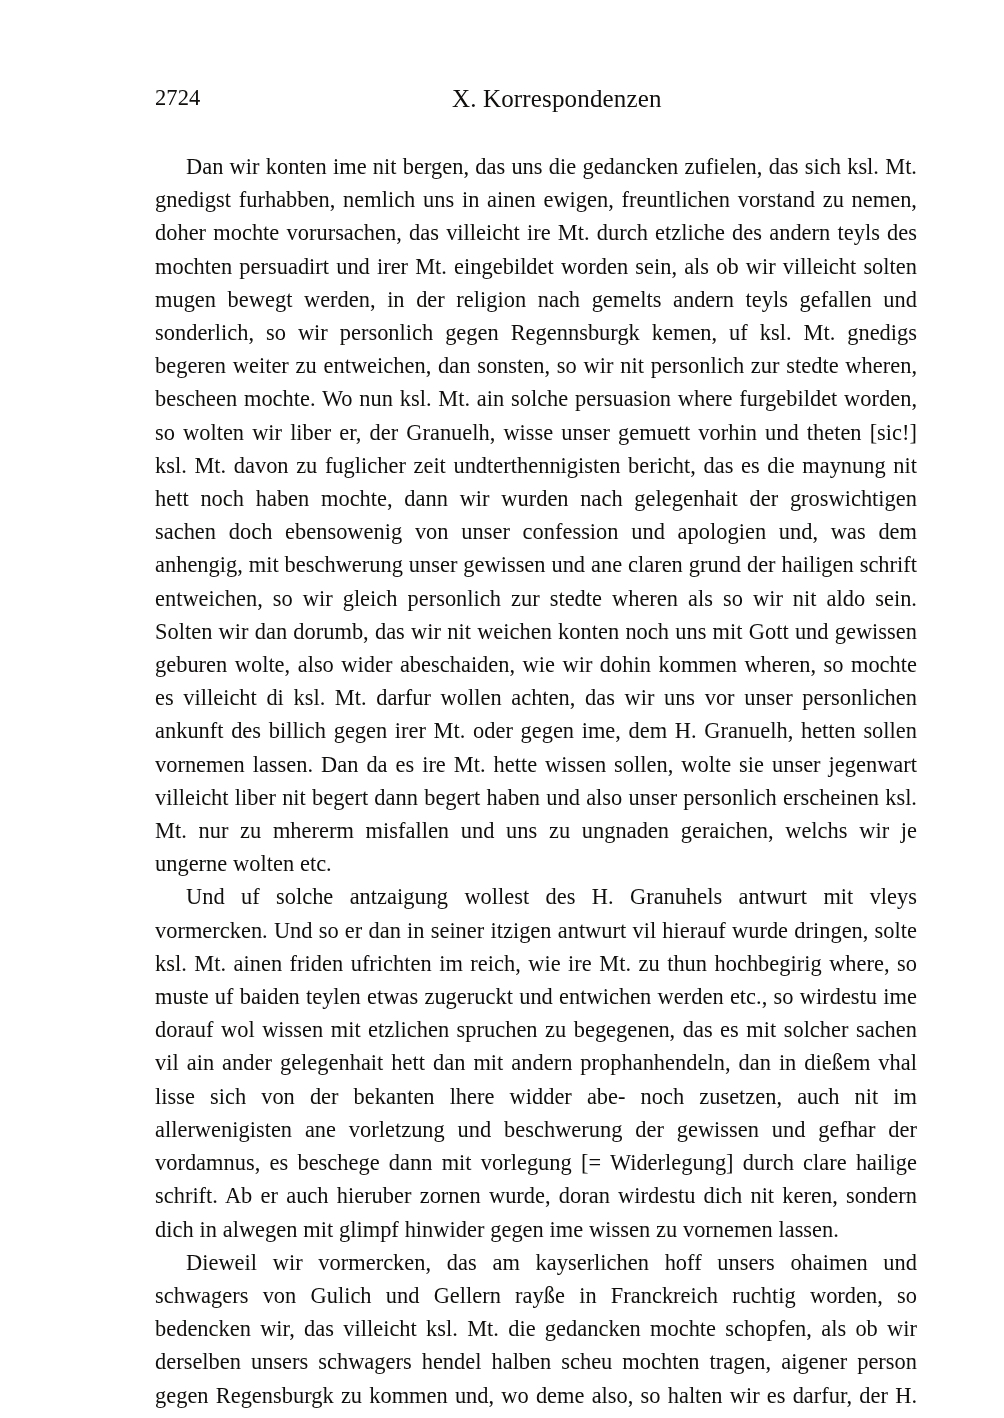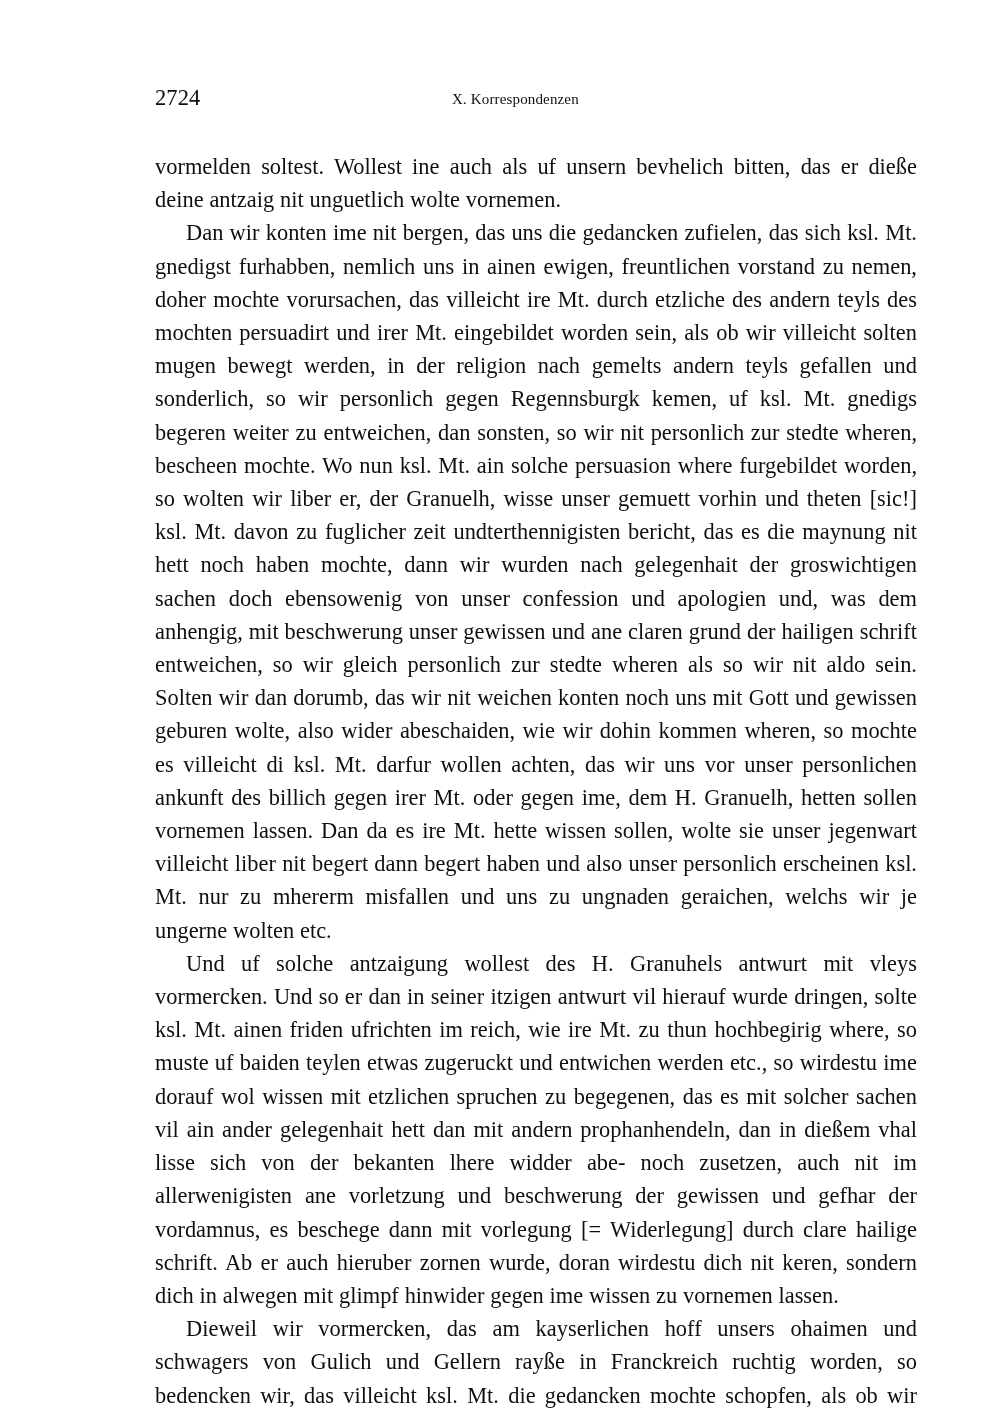--- a/index.html
+++ b/index.html
@@ -36,21 +36,21 @@
   .folio {
     position: absolute;
     left: 0;
     top: 0;
     font-size: 22.5px;
   }
   .head-title {
     position: absolute;
     left: 297px;
     top: 1px;
-    font-size: 15px;
+    font-size: 25px;
     letter-spacing: 0.15px;
   }
   .body-text {
     margin-top: 24px;
     font-size: 22.4px;
     line-height: 33.2px;
     text-align: justify;
     text-justify: inter-word;
     hyphens: none;
     letter-spacing: 0.02px;
@@ -72,20 +72,19 @@
 
 <div class="page">
   <div class="content">
 
     <div class="running-head">
       <span class="folio">2724</span>
       <span class="head-title">X. Korrespondenzen</span>
     </div>
 
     <div class="body-text">
-        <p><span>vormelden soltest. Wollest ine auch als uf unsern bevhelich bitten, das er dieße deine antzaig nit unguetlich wolte vornemen.</span></p>
         <p class="indent"><span>Dan wir konten ime nit bergen, das uns die gedancken zufielen, das sich ksl. Mt. gnedigst furhabben, nemlich uns in ainen ewigen, freuntlichen vorstand zu nemen, doher mochte vorursachen, das villeicht ire Mt. durch etzliche des andern teyls des mochten persuadirt und irer Mt. eingebildet worden sein, als ob wir villeicht solten mugen bewegt werden, in der religion nach gemelts andern teyls gefallen und sonderlich, so wir personlich gegen Regennsburgk kemen, uf ksl. Mt. gnedigs begeren weiter zu entweichen, dan sonsten, so wir nit personlich zur stedte wheren, bescheen mochte. Wo nun ksl. Mt. ain solche persuasion where furgebildet worden, so wolten wir liber er, der Granuelh, wisse unser gemuett vorhin und theten </span><span class="it">[sic!]</span><span> ksl. Mt. davon zu fuglicher zeit undterthennigisten bericht, das es die maynung nit hett noch haben mochte, dann wir wurden nach gelegenhait der groswichtigen sachen doch ebensowenig von unser confession und apologien und, was dem anhengig, mit beschwerung unser gewissen und ane claren grund der hailigen schrift entweichen, so wir gleich personlich zur stedte wheren als so wir nit aldo sein. Solten wir dan dorumb, das wir nit weichen konten noch uns mit Gott und gewissen geburen wolte, also wider abeschaiden, wie wir dohin kommen wheren, so mochte es villeicht di ksl. Mt. darfur wollen achten, das wir uns vor unser personlichen ankunft des billich gegen irer Mt. oder gegen ime, dem H. Granuelh, hetten sollen vornemen lassen. Dan da es ire Mt. hette wissen sollen, wolte sie unser jegenwart villeicht liber nit begert dann begert haben und also unser personlich erscheinen ksl. Mt. nur zu mhererm misfallen und uns zu ungnaden geraichen, welchs wir je ungerne wolten etc.</span></p>
         <p class="indent"><span>Und uf solche antzaigung wollest des H. Granuhels antwurt mit vleys vormercken. Und so er dan in seiner itzigen antwurt vil hierauf wurde dringen, solte ksl. Mt. ainen friden ufrichten im reich, wie ire Mt. zu thun hochbegirig where, so muste uf baiden teylen etwas zugeruckt und entwichen werden etc., so wirdestu ime dorauf wol wissen mit etzlichen spruchen zu begegenen, das es mit solcher sachen vil ain ander gelegenhait hett dan mit andern prophanhendeln, dan in dießem vhal lisse sich von der bekanten lhere widder abe- noch zusetzen, auch nit im allerwenigisten ane vorletzung und beschwerung der gewissen und gefhar der vordamnus, es beschege dann mit vorlegung </span><span class="it">[= Widerlegung]</span><span> durch clare hailige schrift. Ab er auch hieruber zornen wurde, doran wirdestu dich nit keren, sondern dich in alwegen mit glimpf hinwider gegen ime wissen zu vornemen lassen.</span></p>
         <p class="indent"><span>Dieweil wir vormercken, das am kayserlichen hoff unsers ohaimen und schwagers von Gulich und Gellern rayße in Franckreich ruchtig worden, so bedencken wir, das villeicht ksl. Mt. die gedancken mochte schopfen, als ob wir derselben unsers schwagers hendel halben scheu mochten tragen, aigener person gegen Regensburgk zu kommen und, wo deme also, so halten wir es darfur, der H. Granuhel werde sichs gegen dir vormercken lassen. Wo es nun</span></p>
       </div>
 
   </div>
 </div>
 
 </body></html>

